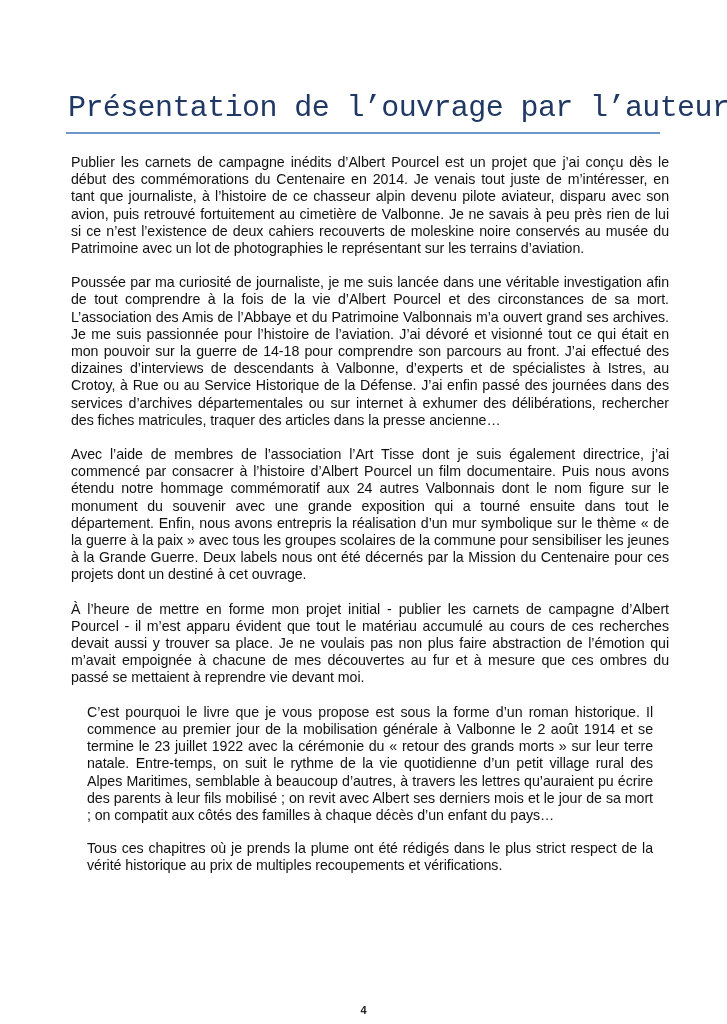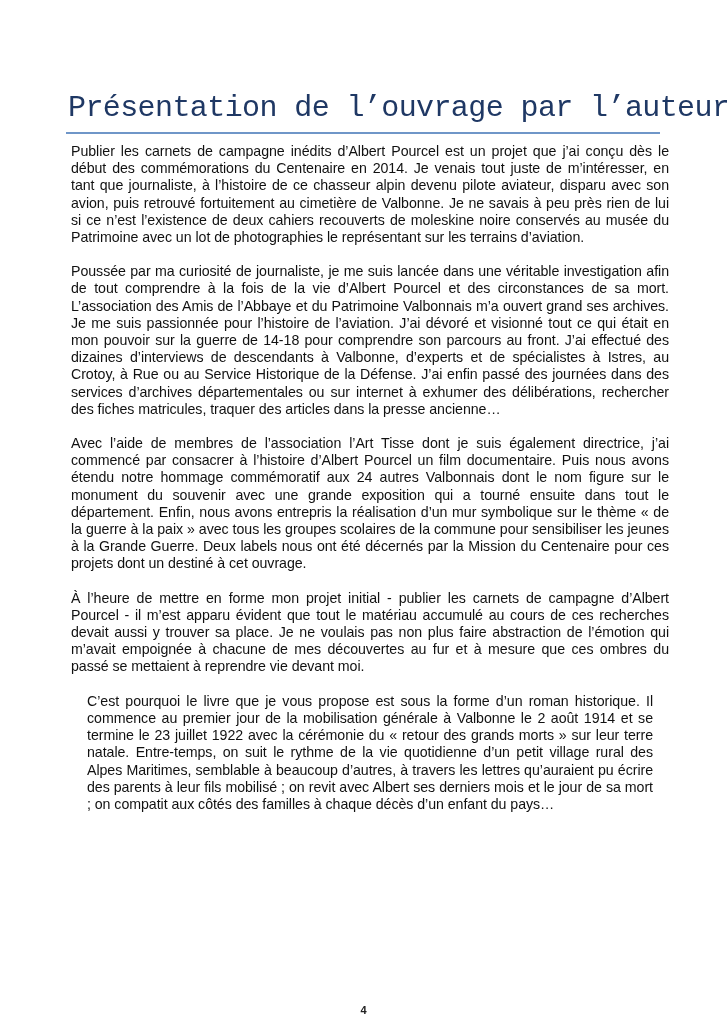--- a/index.html
+++ b/index.html
@@ -38,21 +38,21 @@
       position: absolute;
       left: 66px;
       top: 132px;
       width: 594px;
       height: 2px;
       background: #6f96c8;
     }
     .body-text {
       position: absolute;
       left: 71px;
-      top: 143px;
+      top: 154px;
       width: 598px;
       font-family: "Liberation Sans", sans-serif;
       font-size: 14.2px;
       line-height: 17.2px;
       color: #111111;
       text-align: justify;
       letter-spacing: -0.05px;
     }
     .para {
       margin: 0 0 17px 0;
@@ -78,16 +78,17 @@
 <div class="page">
   <h1 class="title" style="color: rgb(31, 56, 100);">Présentation de l’ouvrage par l’auteur</h1>
   <div class="title-rule" style="background: rgb(111, 150, 200);"></div>
 
   <div class="body-text">
     <p class="para">Publier les carnets de campagne inédits d’Albert Pourcel est un projet que j’ai conçu dès le début des commémorations du Centenaire en 2014. Je venais tout juste de m’intéresser, en tant que journaliste, à l’histoire de ce chasseur alpin devenu pilote aviateur, disparu avec son avion, puis retrouvé fortuitement au cimetière de Valbonne. Je ne savais à peu près rien de lui si ce n’est l’existence de deux cahiers recouverts de moleskine noire conservés au musée du Patrimoine avec un lot de photographies le représentant sur les terrains d’aviation.</p>
     <p class="para">Poussée par ma curiosité de journaliste, je me suis lancée dans une véritable investigation afin de tout comprendre à la fois de la vie d’Albert Pourcel et des circonstances de sa mort. L’association des Amis de l’Abbaye et du Patrimoine Valbonnais m’a ouvert grand ses archives. Je me suis passionnée pour l’histoire de l’aviation. J’ai dévoré et visionné tout ce qui était en mon pouvoir sur la guerre de 14-18 pour comprendre son parcours au front. J’ai effectué des dizaines d’interviews de descendants à Valbonne, d’experts et de spécialistes à Istres, au Crotoy, à Rue ou au Service Historique de la Défense. J’ai enfin passé des journées dans des services d’archives départementales ou sur internet à exhumer des délibérations, rechercher des fiches matricules, traquer des articles dans la presse ancienne…</p>
     <p class="para">Avec l’aide de membres de l’association l’Art Tisse dont je suis également directrice, j’ai commencé par consacrer à l’histoire d’Albert Pourcel un film documentaire. Puis nous avons étendu notre hommage commémoratif aux 24 autres Valbonnais dont le nom figure sur le monument du souvenir avec une grande exposition qui a tourné ensuite dans tout le département. Enfin, nous avons entrepris la réalisation d’un mur symbolique sur le thème « de la guerre à la paix » avec tous les groupes scolaires de la commune pour sensibiliser les jeunes à la Grande Guerre. Deux labels nous ont été décernés par la Mission du Centenaire pour ces projets dont un destiné à cet ouvrage.</p>
     <p class="para">À l’heure de mettre en forme mon projet initial - publier les carnets de campagne d’Albert Pourcel - il m’est apparu évident que tout le matériau accumulé au cours de ces recherches devait aussi y trouver sa place. Je ne voulais pas non plus faire abstraction de l’émotion qui m’avait empoignée à chacune de mes découvertes au fur et à mesure que ces ombres du passé se mettaient à reprendre vie devant moi.</p>
     <p class="para tight">C’est pourquoi le livre que je vous propose est sous la forme d’un roman historique. Il commence au premier jour de la mobilisation générale à Valbonne le 2 août 1914 et se termine le 23 juillet 1922 avec la cérémonie du « retour des grands morts » sur leur terre natale. Entre-temps, on suit le rythme de la vie quotidienne d’un petit village rural des Alpes Maritimes, semblable à beaucoup d’autres, à travers les lettres qu’auraient pu écrire des parents à leur fils mobilisé ; on revit avec Albert ses derniers mois et le jour de sa mort ; on compatit aux côtés des familles à chaque décès d’un enfant du pays…</p>
+    <p class="para tight">Tous ces chapitres où je prends la plume ont été rédigés dans le plus strict respect de la vérité historique au prix de multiples recoupements et vérifications.</p>
   </div>
 
   <div class="page-number">4</div>
 </div>
 
 </body></html>

